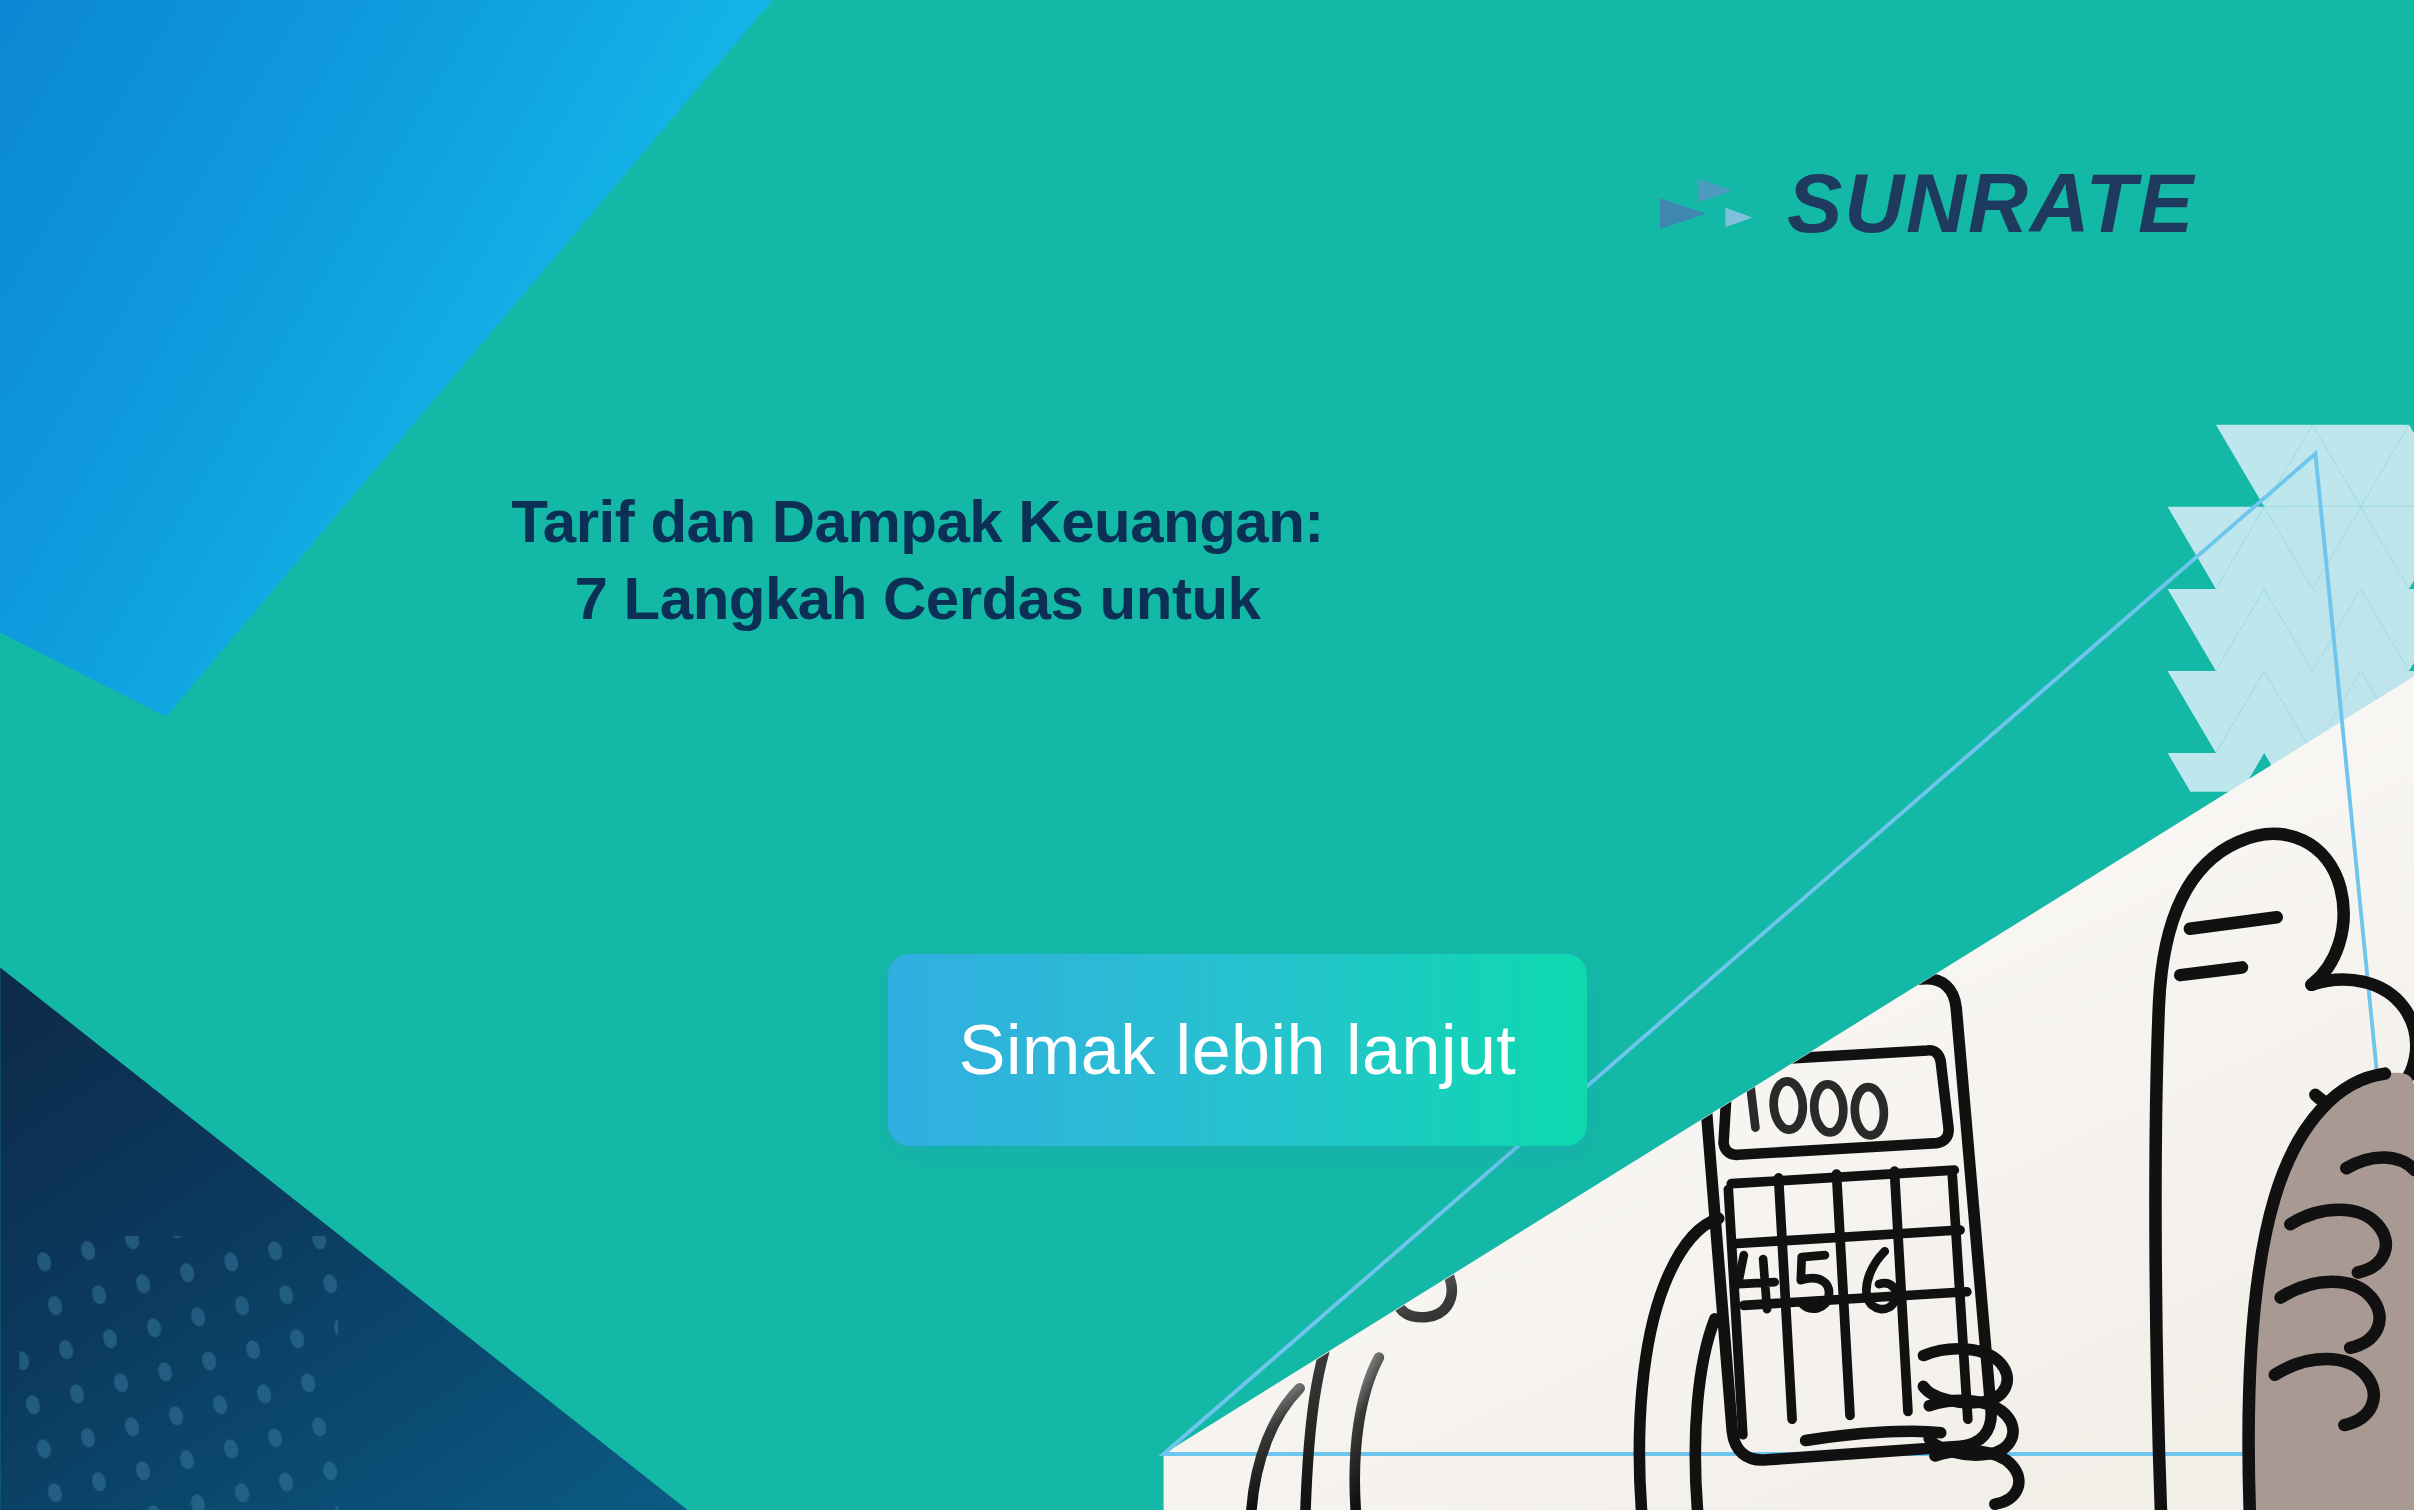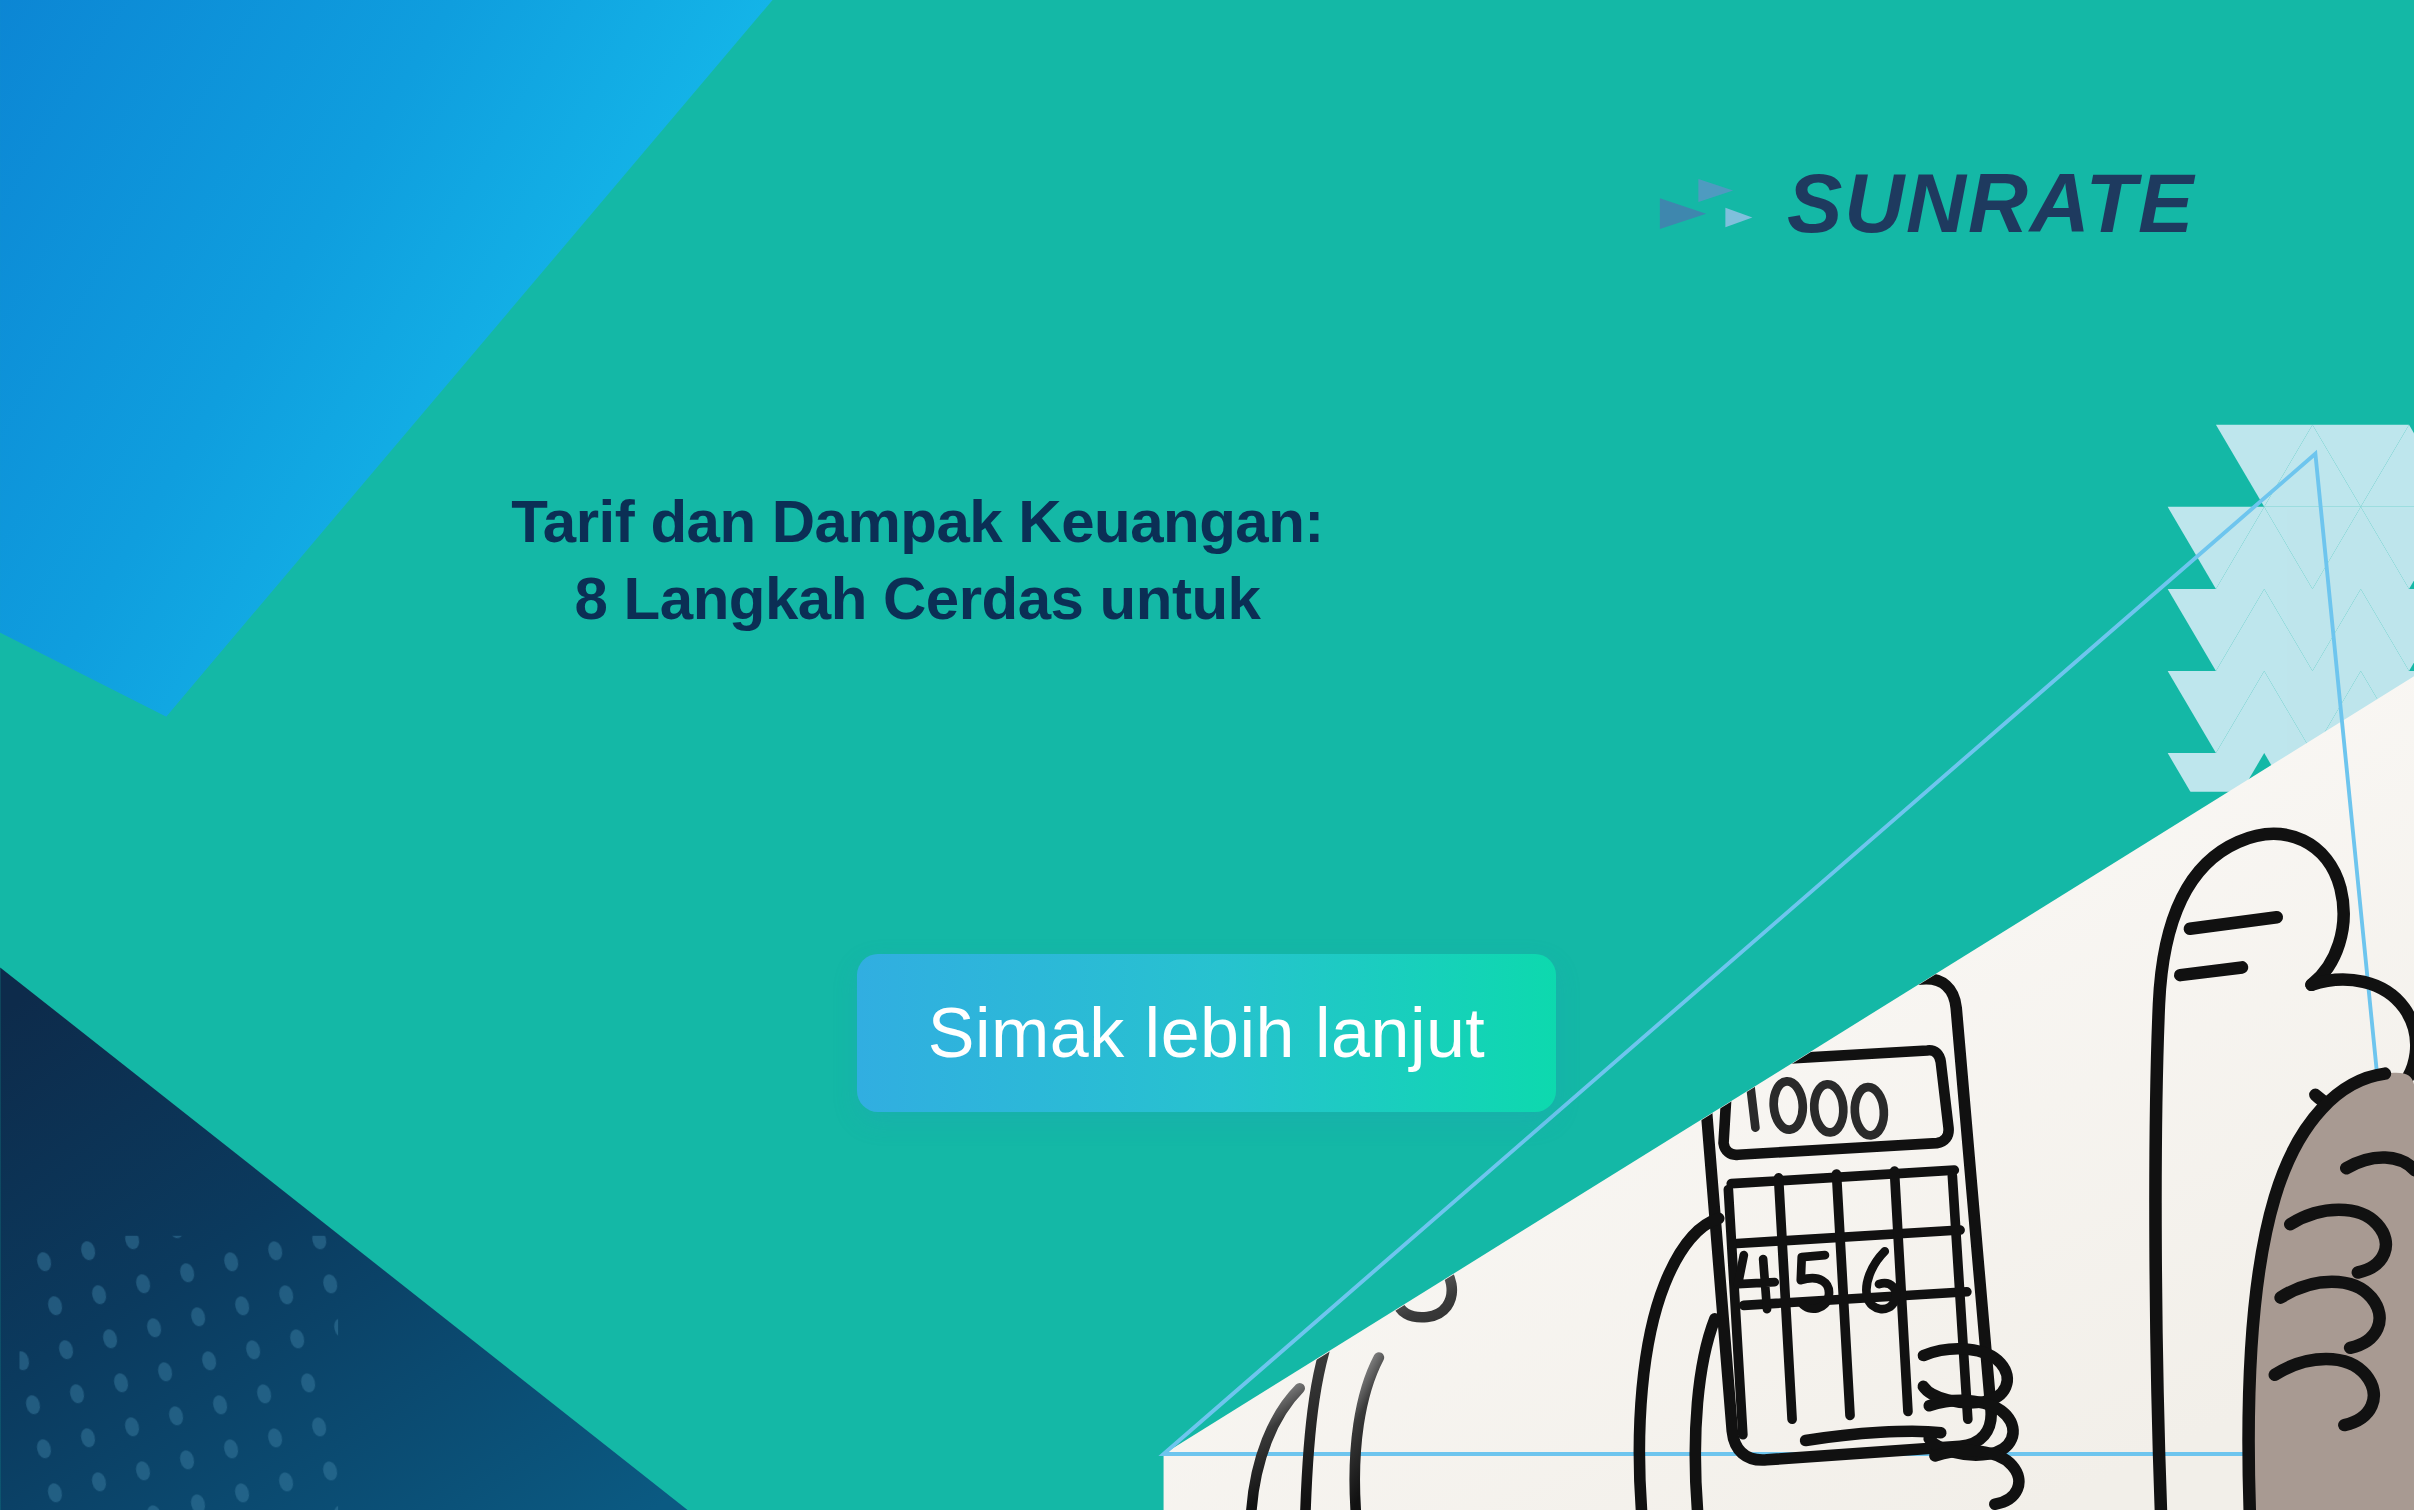--- a/index.html
+++ b/index.html
@@ -59,24 +59,24 @@
     font-size: 60px;
     line-height: 1.29;
     letter-spacing: -0.5px;
   }
   #headline .hl-line { display: block; white-space: nowrap; }
 
   
   #cta {
     position: absolute;
     z-index: 5;
-    left: 857px;
+    left: 888px;
     top: 954px;
     width: 699px;
-    height: 158px;
+    height: 192px;
     border: none;
     border-radius: 21px;
     background: linear-gradient(90deg, #31AEE1 0%, #27C2CF 52%, #0DD9AE 100%);
     color: #ffffff;
     font-family: "Liberation Sans", sans-serif;
     font-size: 70px;
     font-weight: 400;
     letter-spacing: 0.5px;
     cursor: pointer;
     box-shadow: 0 9.7px 25px rgba(40,150,190,0.22);
@@ -253,19 +253,19 @@
     <svg id="logo-marks" viewBox="0 0 110 68">
       <polygon points="4,28 4,60 52,44" fill="#3E87AE"></polygon>
       <polygon points="44,8 44,32 80,20" fill="#4E9BC0"></polygon>
       <polygon points="72,38 72,58 100,48" fill="#7FC0DC"></polygon>
     </svg>
     <span id="logo-word">SUNRATE</span>
   </div>
 
   <div id="headline">
     <span class="hl-line">Tarif dan Dampak Keuangan:</span>
-    <span class="hl-line">8 Langkah Cerdas untuk</span>
+    <span class="hl-line">7 Langkah Cerdas untuk</span>
   </div>
 
   <button id="cta">Simak lebih lanjut</button>
 
 </div>
 
 
 </body></html>

